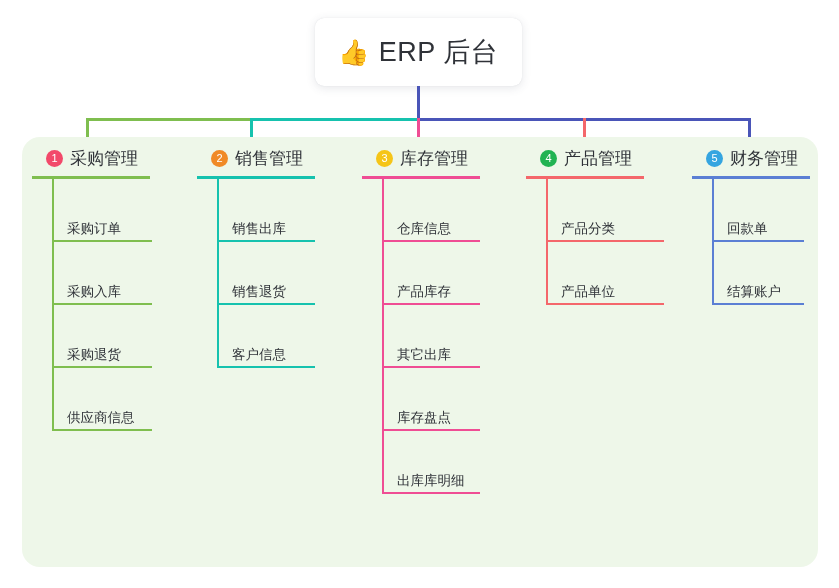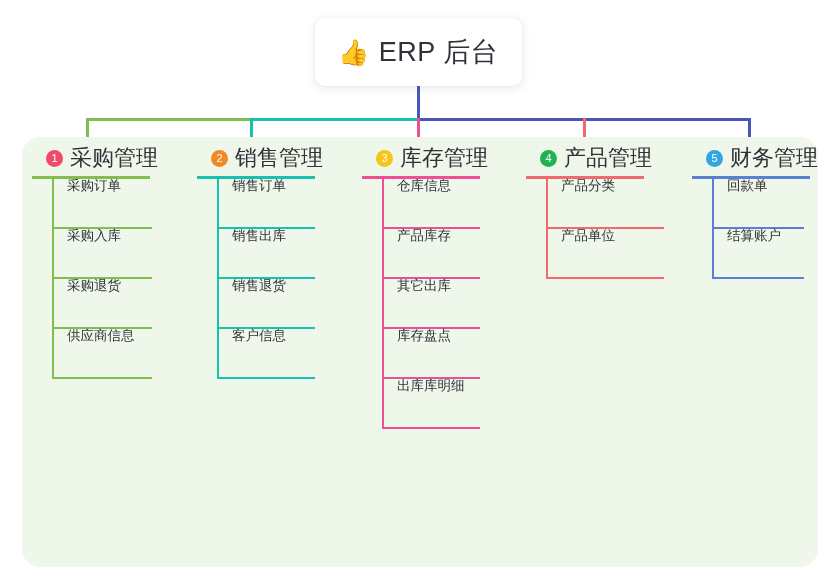--- a/index.html
+++ b/index.html
@@ -101,21 +101,21 @@
     height: 17px;
     border-radius: 50%;
     color: #ffffff;
     font-size: 11px;
     line-height: 17px;
     text-align: center;
     flex: 0 0 auto;
     font-family: "Liberation Sans", sans-serif;
   }
   .col-title {
-    font-size: 22px;
+    font-size: 17px;
     color: #2f3238;
     white-space: nowrap;
   }
   .col-rule {
     height: 3px;
     margin-top: 6px;
   }
 
   
   .leaf-list {
@@ -125,24 +125,24 @@
   }
   .spine {
     position: absolute;
     left: 20px;
     top: 0;
     bottom: 0;
     width: 2px;
   }
   .leaf {
     position: relative;
-    height: 50px;
+    height: 63px;
     box-sizing: border-box;
     display: flex;
-    align-items: flex-start;
+    align-items: flex-end;
     padding-left: 15px;
     padding-bottom: 5px;
   }
   .leaf-label {
     font-size: 13.5px;
     color: #2f3238;
     white-space: nowrap;
     line-height: 1.1;
   }
   .leaf-rule {
@@ -213,24 +213,20 @@
     </div>
     <div class="column" id="col-1">
       <div class="col-head">
         <span class="badge" style="background: rgb(240, 138, 38);">2</span>
         <span class="col-title">销售管理</span>
       </div>
       <div class="col-rule" style="width: 118px; background: rgb(22, 194, 174);"></div>
       <div class="leaf-list">
         <div class="spine" style="background: rgb(22, 194, 174);"></div>
         <div class="leaf">
-          <span class="leaf-label">销售订单</span>
-          <div class="leaf-rule" style="width: 98px; background: rgb(22, 194, 174);"></div>
-        </div>
-        <div class="leaf">
           <span class="leaf-label">销售出库</span>
           <div class="leaf-rule" style="width: 98px; background: rgb(22, 194, 174);"></div>
         </div>
         <div class="leaf">
           <span class="leaf-label">销售退货</span>
           <div class="leaf-rule" style="width: 98px; background: rgb(22, 194, 174);"></div>
         </div>
         <div class="leaf">
           <span class="leaf-label">客户信息</span>
           <div class="leaf-rule" style="width: 98px; background: rgb(22, 194, 174);"></div>

